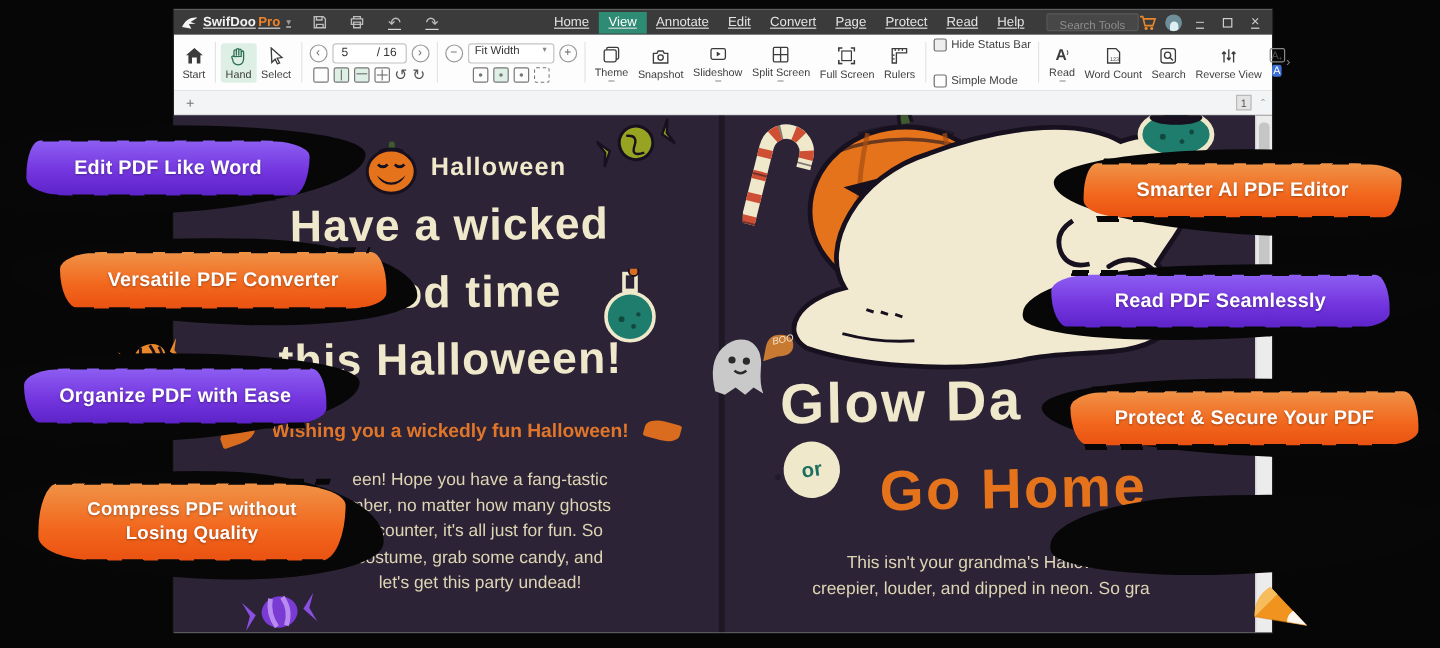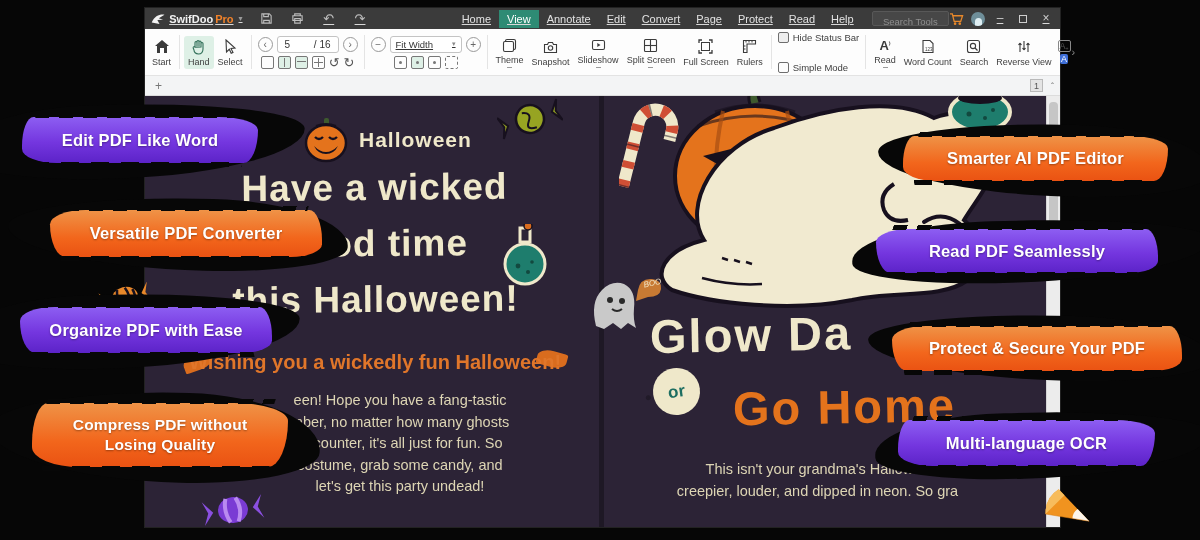--- a/index.html
+++ b/index.html
@@ -44,21 +44,21 @@
   .stack2{display:flex;flex-direction:column;gap:19px;font-size:9.5px;flex:0 0 auto;padding:0 2px;}
   .stack2 .row{display:flex;align-items:center;gap:4px;white-space:nowrap;}
   .mini-ico{width:11px;height:11px;border:1px solid #6e6e6e;border-radius:2px;display:inline-block;}
   .navgrp{display:flex;flex-direction:column;align-items:center;gap:3px;flex:0 0 auto;padding:0 2px;}
   .navrow{display:flex;align-items:center;gap:4px;}
   .circ{width:15px;height:15px;border:1px solid #9a9a9a;border-radius:50%;display:flex;align-items:center;
         justify-content:center;font-size:10px;color:#666;}
   .pagebox{width:62px;height:17px;border:1px solid #c4c4c4;border-radius:3px;background:#fff;display:flex;
            align-items:center;justify-content:space-between;padding:0 7px;font-size:10px;color:#333;}
   .zoombox{width:72px;height:17px;border:1px solid #c4c4c4;border-radius:3px;background:#fff;display:flex;
-           align-items:center;justify-content:space-between;padding:0 5px;font-size:9.5px;color:#333;text-decoration:underline;}
+           justify-content:space-between;padding:0 5px;font-size:9.5px;color:#333;}
   .sq{width:13px;height:13px;border:1px solid #777;border-radius:2px;position:relative;display:inline-block;}
   .sq.mint{background:#def0e6;}
   .sq.split::before{content:"";position:absolute;left:5px;top:1px;bottom:1px;width:1px;background:#777;}
   .sq.book::before{content:"";position:absolute;left:1px;right:1px;top:4px;height:1px;background:#777;}
   .sq.grid4::before{content:"";position:absolute;left:5px;top:1px;bottom:1px;width:1px;background:#777;}
   .sq.grid4::after{content:"";position:absolute;top:5px;left:1px;right:1px;height:1px;background:#777;}
   .sq.dot::before{content:"";position:absolute;left:4px;top:4px;width:3px;height:3px;background:#777;border-radius:50%;}
   .rot{font-size:13px;color:#555;line-height:13px;}
   .ovf{display:flex;flex-direction:column;align-items:center;gap:2px;margin-left:2px;flex:0 0 auto;}
   .ovf .t1{font-size:9px;border:1px solid #888;border-radius:2px;padding:0 1px;color:#555;line-height:10px;}
@@ -83,21 +83,21 @@
      radial-gradient(circle at 12% 30%, rgba(255,255,255,.05) 0 1px, transparent 2px),
      radial-gradient(circle at 55% 70%, rgba(0,0,0,.25) 0 2px, transparent 3px),
      radial-gradient(circle at 80% 20%, rgba(255,255,255,.04) 0 1px, transparent 2px);}
   .scrollbar{position:absolute;right:0;top:0;width:14px;height:100%;background:#ececec;border-left:1px solid #d5d5d5;}
   .scroll-thumb{position:absolute;left:2px;top:6px;width:9px;height:150px;background:#c6c6c6;border-radius:4px;}
   .headline{position:absolute;left:30px;top:64px;width:400px;text-align:center;font-weight:bold;
             font-size:37px;line-height:56px;color:#efe8ca;letter-spacing:1px;transform:rotate(-.5deg);}
   .brandrow{position:absolute;left:158px;top:20px;display:flex;align-items:center;gap:10px;}
   .brandword{font-weight:bold;font-size:21px;color:#efe8ca;letter-spacing:1px;}
   .subhead{position:absolute;left:40px;top:255px;width:380px;text-align:center;font-weight:bold;
-           font-size:20px;color:#e0762a;}
+           font-size:16px;color:#e0762a;}
   .leaf{position:absolute;width:30px;height:16px;background:#d96c1e;border-radius:50% 10% 50% 10%;}
   .bodytext{position:absolute;left:70px;top:294px;width:370px;text-align:center;font-size:14.5px;
             line-height:21.5px;color:#ddd5b4;}
   .glow1{position:absolute;left:505px;top:210px;width:330px;font-weight:bold;font-size:47px;color:#efe8ca;
          letter-spacing:2px;transform:rotate(-1deg);}
   .orcirc{position:absolute;left:508px;top:272px;width:47px;height:47px;border-radius:50%;background:#efe8ca;
           display:flex;align-items:center;justify-content:center;font-weight:bold;font-size:17px;color:#1d6e61;
           transform:rotate(-8deg);}
   .glow2{position:absolute;left:588px;top:282px;width:360px;font-weight:bold;font-size:47px;color:#e4731c;
          letter-spacing:2px;transform:rotate(-1deg);}
@@ -536,23 +536,20 @@
   <div class="banner purple r2" style="left:876px;top:229px;width:282px;height:44px;">
     <span>Read PDF Seamlessly</span>
   </div>
 
   <div class="splash sp2" style="left:868px;top:315px;width:342px;height:65px;"></div>
   <div class="banner orange r2" style="left:892px;top:326px;width:290px;height:45px;">
     <span>Protect &amp; Secure Your PDF</span>
   </div>
 
   <div class="splash sp1" style="left:875px;top:412px;width:335px;height:66px;"></div>
-  <div class="banner purple r1" style="left:898px;top:420px;width:257px;height:46px;">
-    <span>Multi-language OCR</span>
-  </div>
 
   <svg style="position:absolute;left:1042px;top:484px;z-index:70;" width="52" height="52" viewBox="0 0 52 52">
     <g transform="rotate(118 26 26)">
       <path d="M26 2 L40 44 Q26 52 12 44 Z" fill="#f0931f"></path>
       <path d="M26 2 L31.5 18 Q26 21 20.5 18 Z" fill="#fdf6ec"></path>
       <path d="M14.5 36 L40 44 Q26 52 12 44 Z" fill="#f7c163" opacity=".9"></path>
       <path d="M26 2 L40 44" stroke="#d97b10" stroke-width="1" opacity=".5"></path>
     </g>
   </svg>
 

